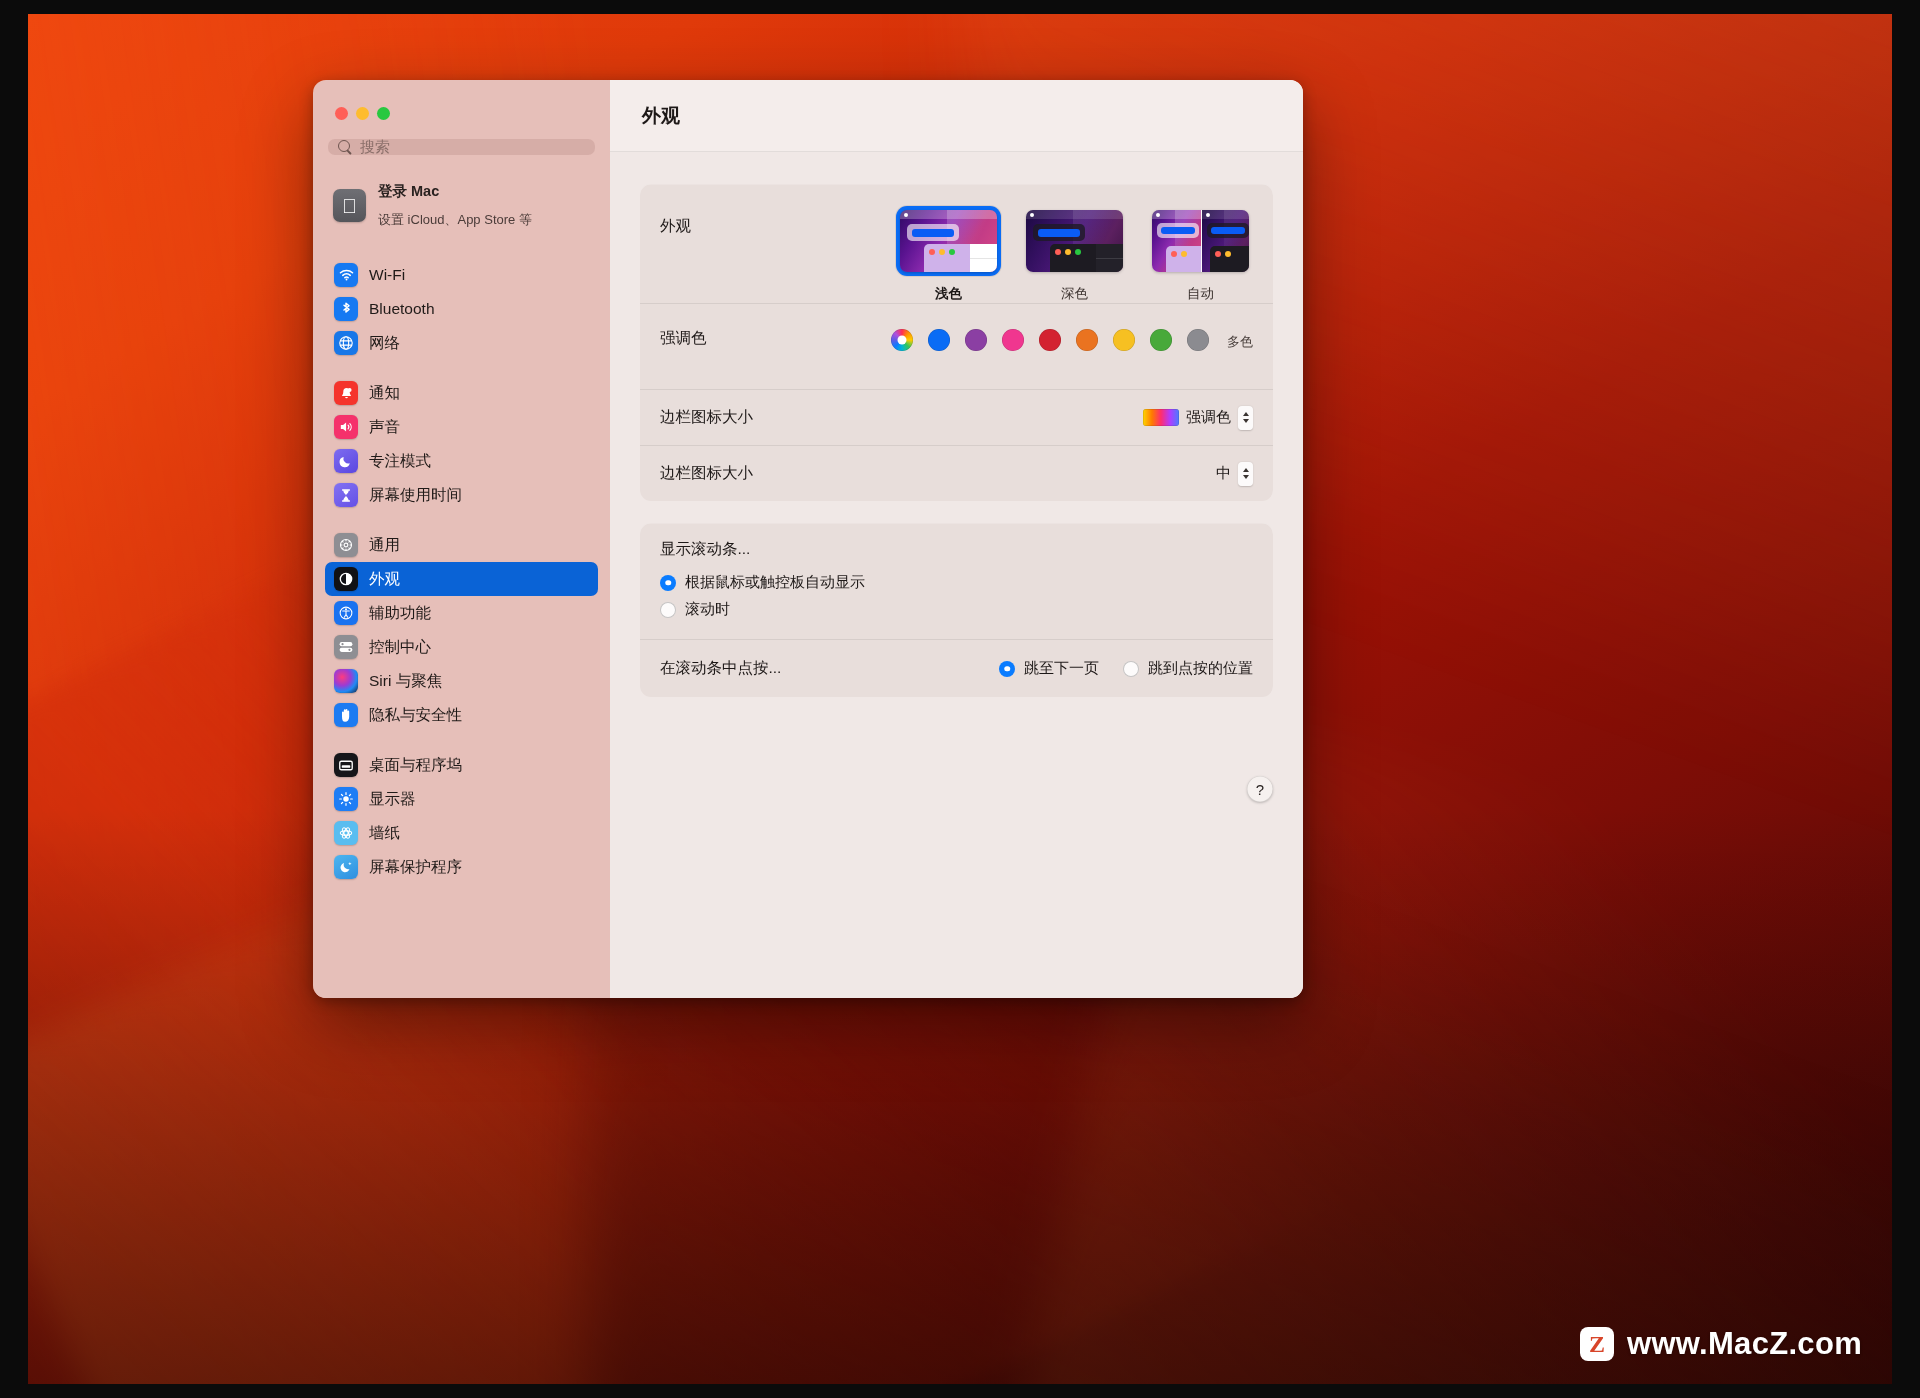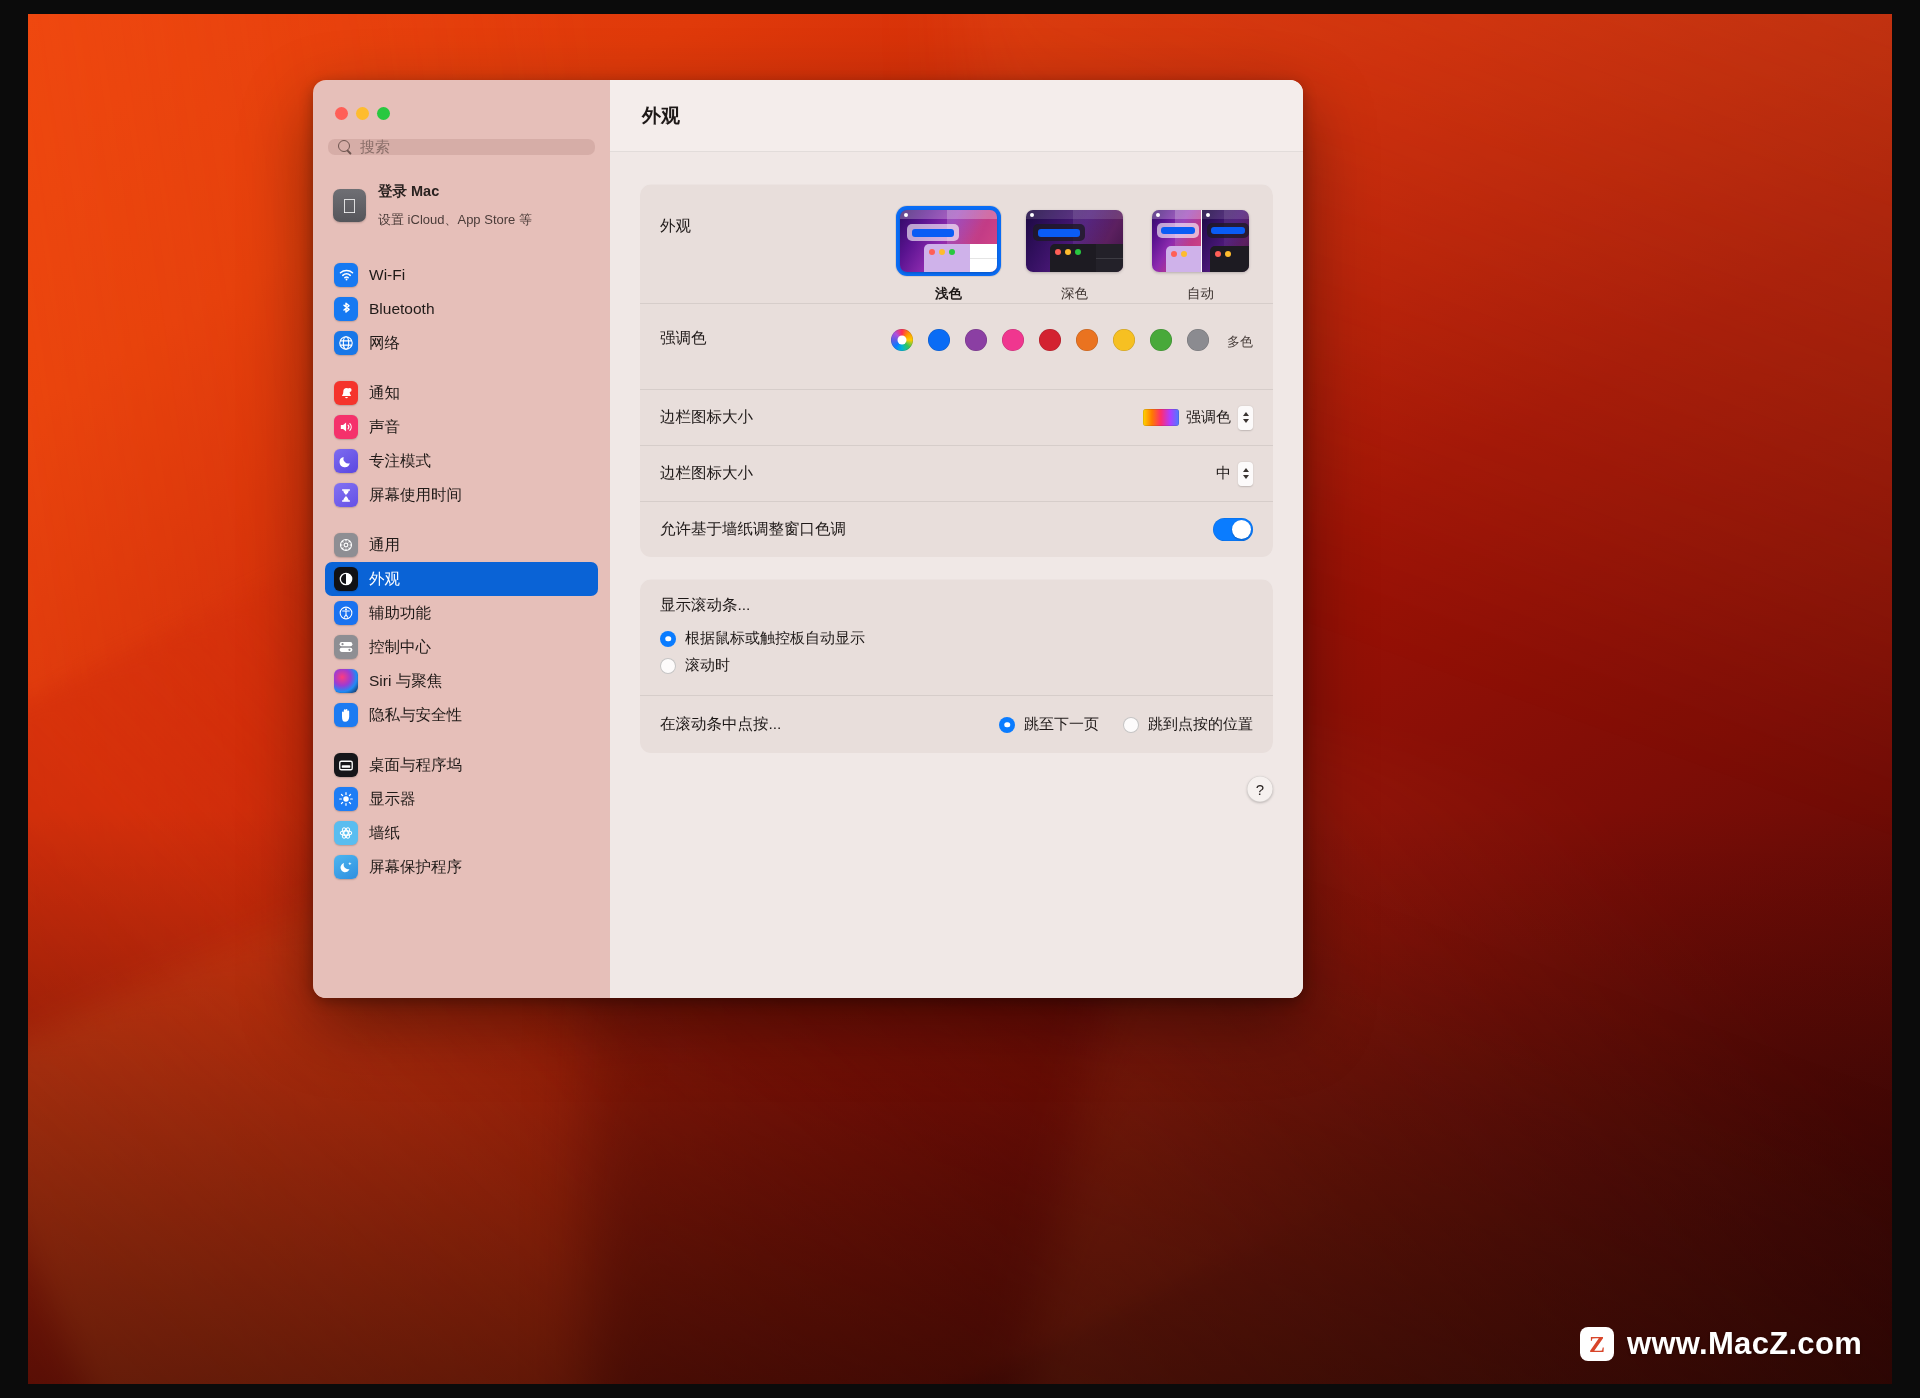--- a/index.html
+++ b/index.html
@@ -778,28 +778,20 @@
             <div class="popup">
               <span class="pv">中</span>
               <span class="chev">
                   <i class="up"></i>
                   <i class="down"></i>
                 </span>
             </div>
           </div>
         </div>
 
-        <div class="row">
-          <div class="r-label">允许基于墙纸调整窗口色调</div>
-          <div class="r-right">
-            <div class="toggle">
-                <span class="knob"></span>
-              </div>
-          </div>
-        </div>
 
       </div>
 
       <div class="card">
 
         <div class="radio-block">
           <div class="rb-title">显示滚动条...</div>
 
           <div class="radio-line">
             <span class="radio on"></span>

